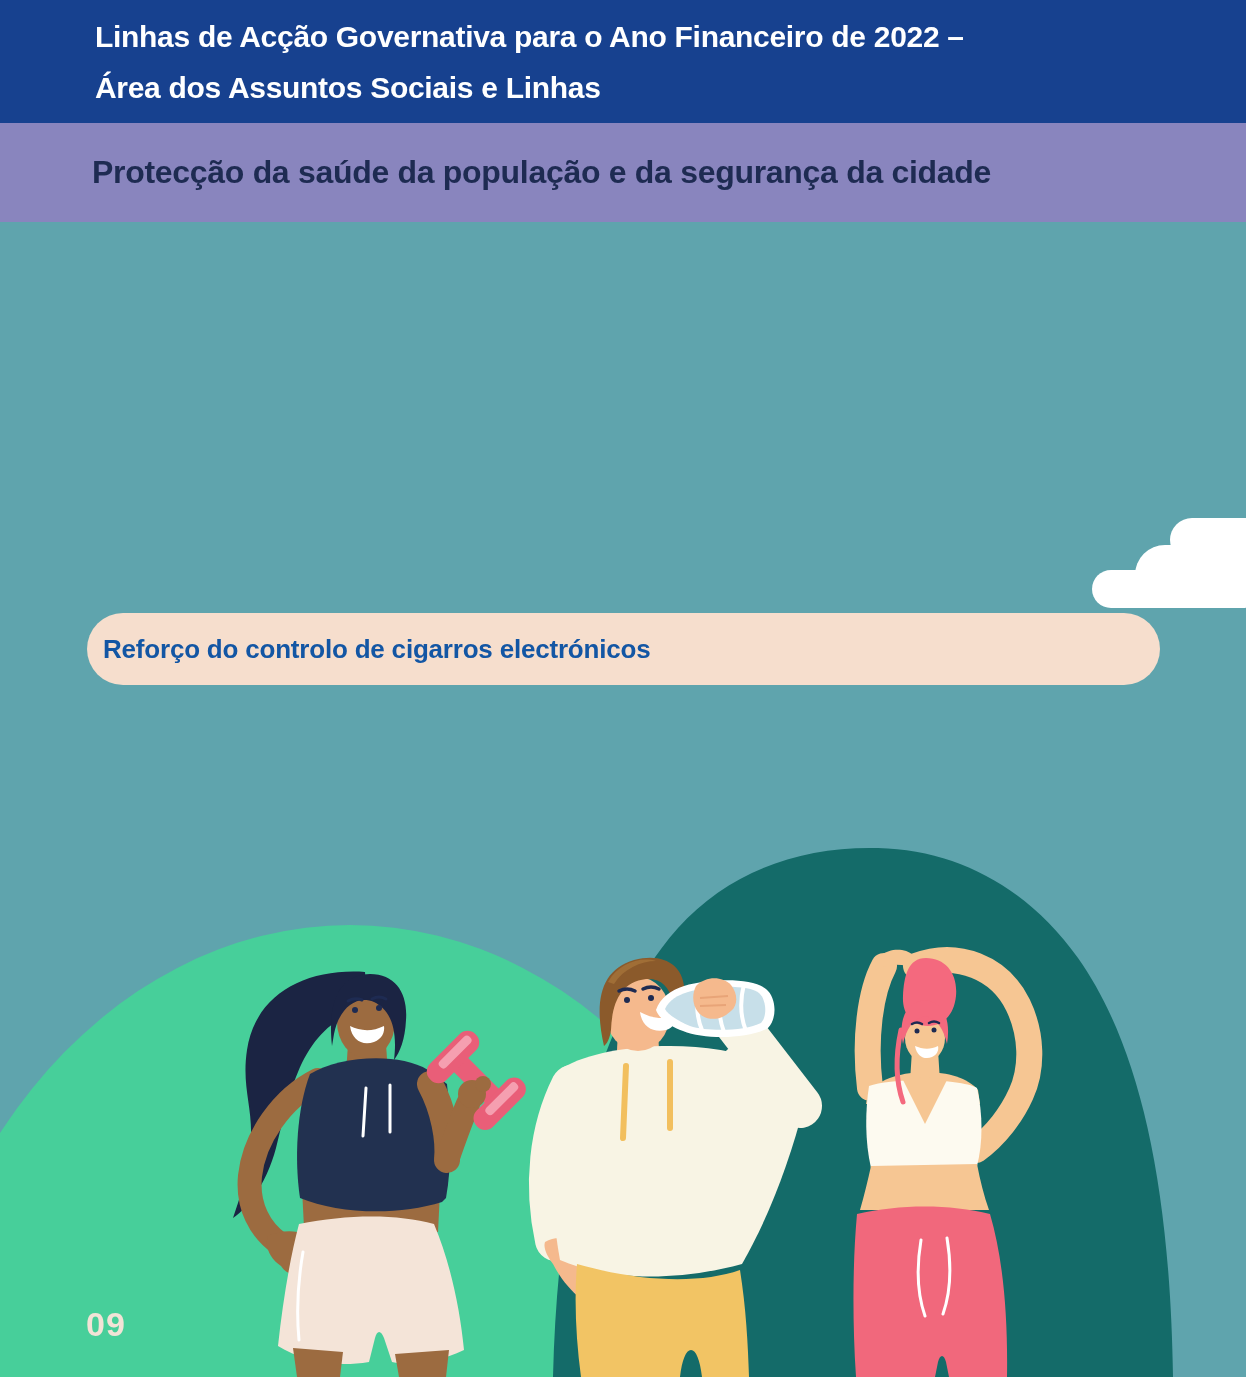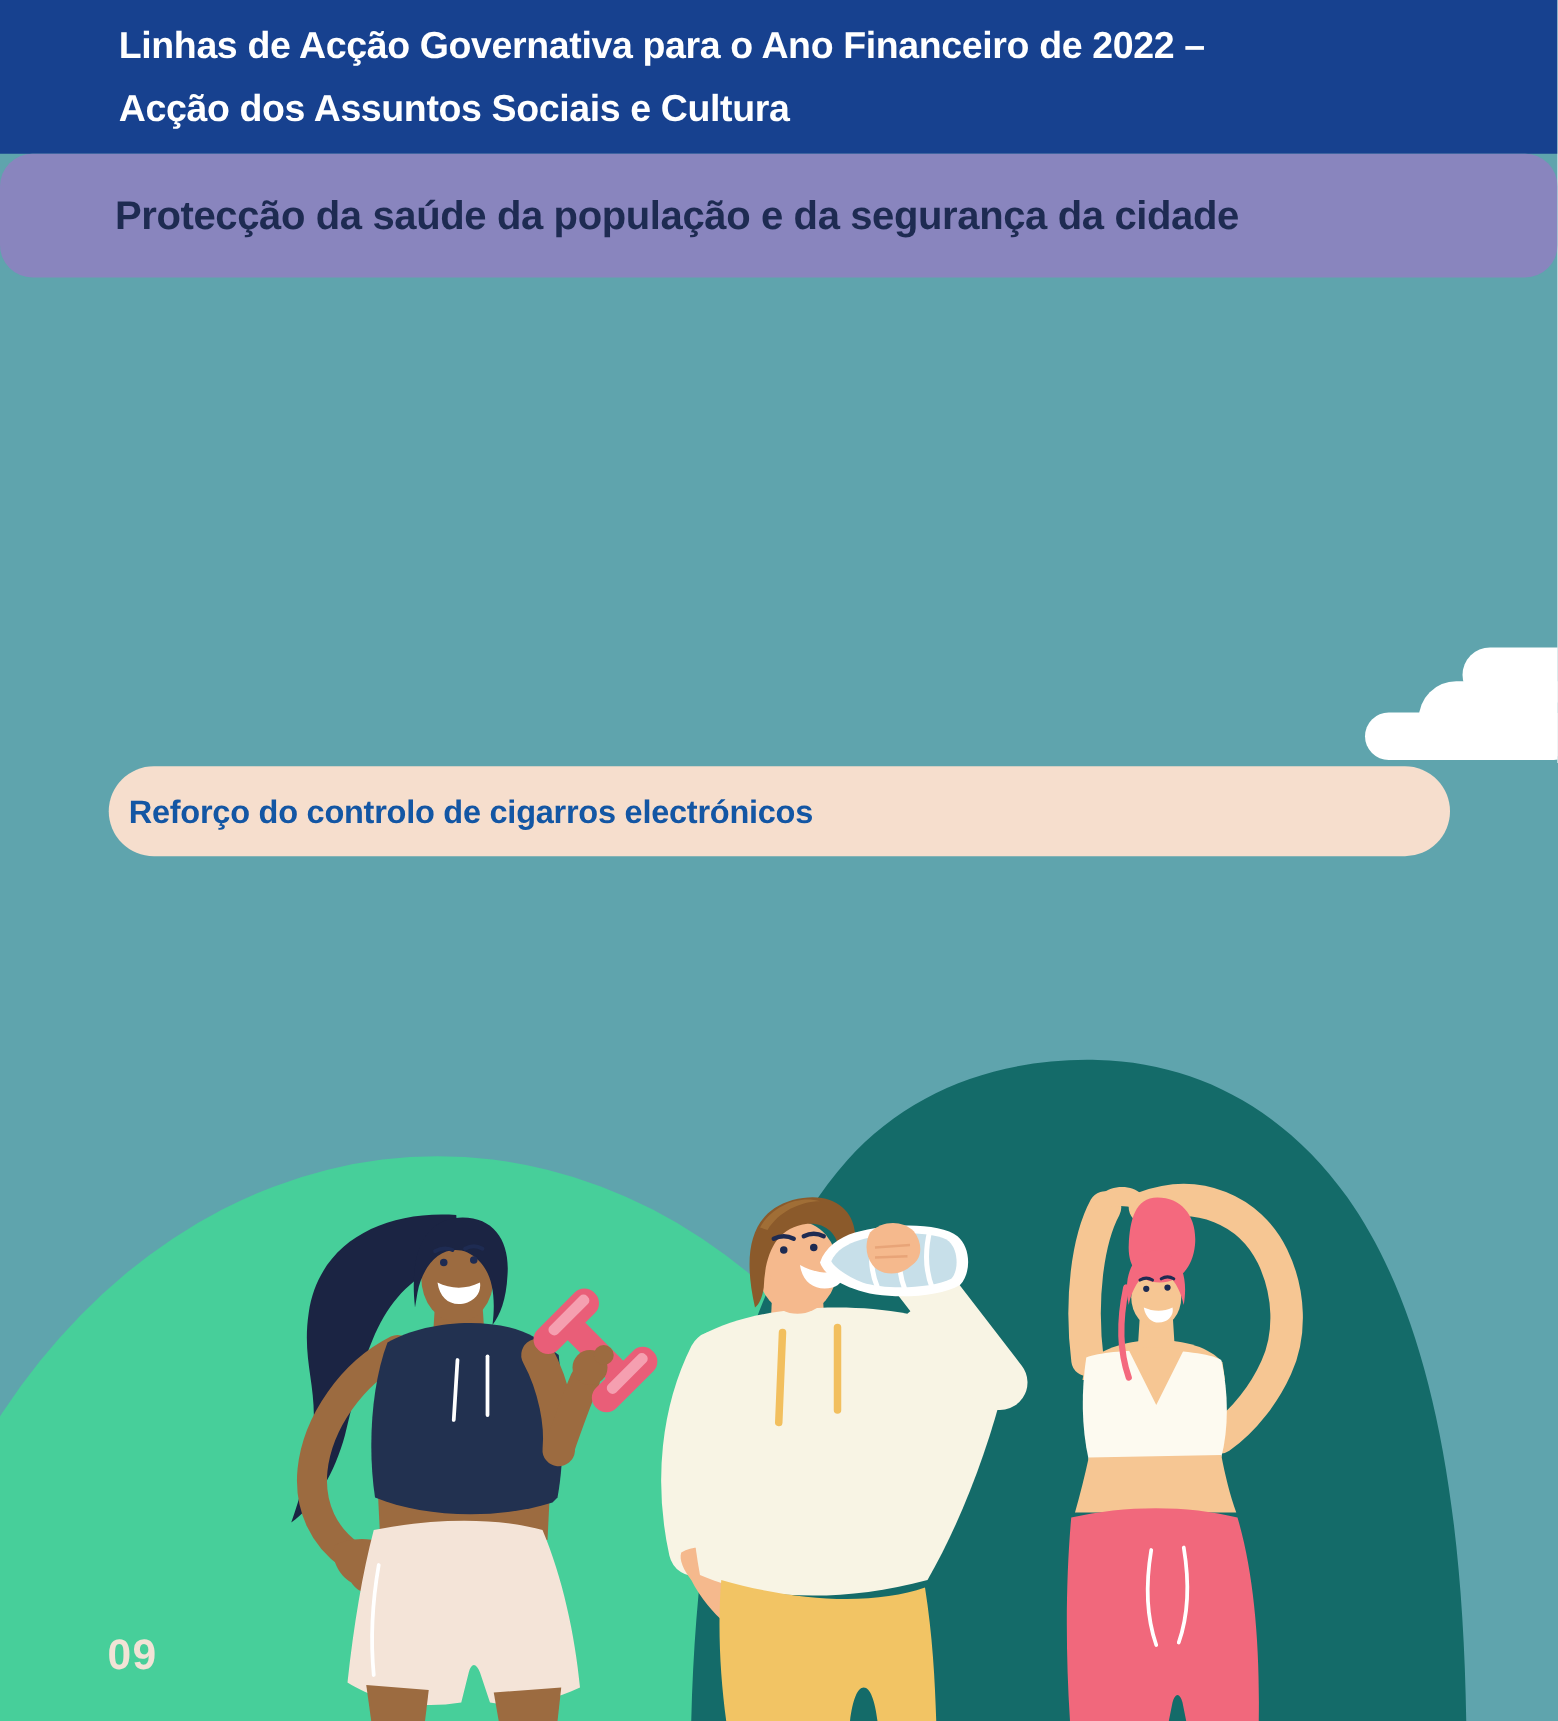--- a/index.html
+++ b/index.html
@@ -18,21 +18,21 @@
     display:flex;flex-direction:column;justify-content:center;
     padding-left:95px;
     gap:12px;
   }
   .top-bar .line{
     color:#ffffff;font-size:30px;line-height:39px;letter-spacing:-0.3px;
   }
   .sub-bar{
     position:absolute;left:0;top:123px;width:1246px;height:99px;
     background:#8985BE;z-index:2;
-    display:flex;align-items:center;padding-left:92px;border-radius:26px;
+    display:flex;align-items:center;padding-left:92px;
   }
   .sub-bar .line{
     color:#1E2B52;font-size:32px;letter-spacing:-0.3px;
   }
   .pill{
     position:absolute;left:53px;top:267px;width:587px;height:71px;
     background:#EDF3FA;border-radius:36px;z-index:2;
     display:flex;align-items:center;padding-left:38px;
     box-shadow:0 2px 4px rgba(20,60,80,0.08);
   }
@@ -151,21 +151,21 @@
       <circle cx="917" cy="1031" r="2.5" fill="#1E2B52"></circle>
       <circle cx="934" cy="1030" r="2.5" fill="#1E2B52"></circle>
       <path d="M 912,1024 Q 917,1021 922,1024" stroke="#1E2B52" stroke-width="2.5" fill="none" stroke-linecap="round"></path>
       <path d="M 929,1023 Q 934,1020 939,1023" stroke="#1E2B52" stroke-width="2.5" fill="none" stroke-linecap="round"></path>
       <path fill="#FFFFFF" d="M 915,1046 C 917,1057 925,1060 932,1057 C 937,1055 939,1050 938,1046 C 930,1050 922,1049 915,1046 Z"></path>
     </g>
   </svg>
 
   <div class="top-bar">
     <div class="line">Linhas de Acção Governativa para o Ano Financeiro de 2022 –</div>
-    <div class="line">Acção dos Assuntos Sociais e Cultura</div>
+    <div class="line">Área dos Assuntos Sociais e Linhas</div>
   </div>
 
   <div class="sub-bar">
     <div class="line">Protecção da saúde da população e da segurança da cidade</div>
   </div>
 
 
 
 
   <div class="card card3">

